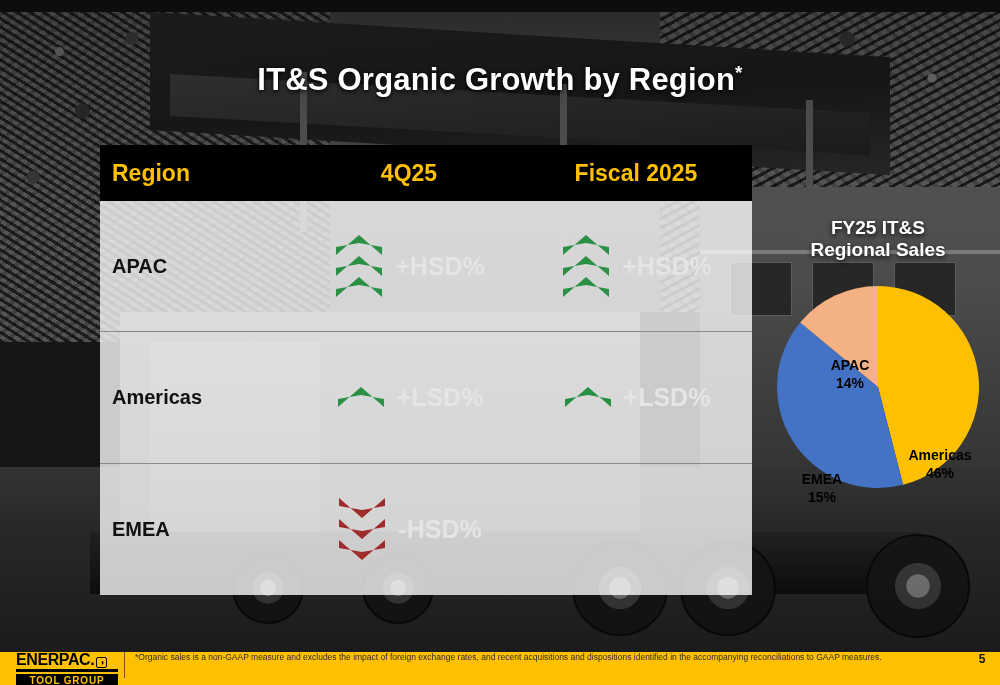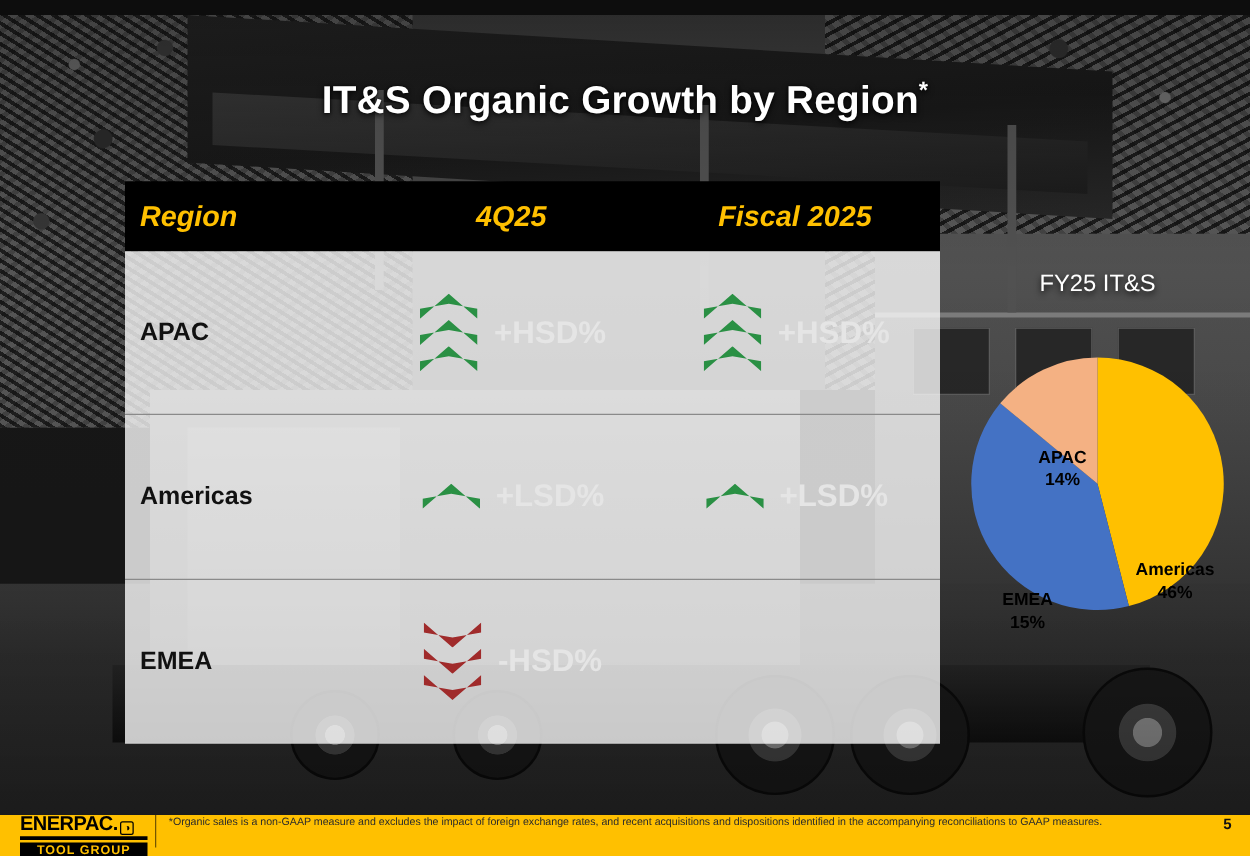--- a/index.html
+++ b/index.html
@@ -110,21 +110,21 @@
   .title sup { font-size:19px; vertical-align:super; }
 
   
   .table {
     position:absolute; left:100px; top:133px; width:652px; height:450px;
   }
   .thead {
     height:56px; background:#000000; display:flex; align-items:center;
   }
   .th {
-    color:#FFC000; font-size:23px; font-weight:bold;font-style:italic;
+    color:#FFC000; font-size:23px; font-weight:bold;
   }
   .th.c-region { width:198px; padding-left:12px; }
   .th.c-q  { width:222px; text-align:center; }
   .th.c-fy { width:232px; text-align:center; }
 
   .tbody {
     height:394px; background:rgba(255,255,255,.78);
     position:relative;
   }
   .trow {
@@ -143,21 +143,21 @@
   .cell-metric.fy { width:232px; }
   .metric-val {
     font-size:25px; font-weight:bold; color:#e5e5e5; min-width:82px;
   }
   .arrows { width:52px; display:flex; flex-direction:column; align-items:center; justify-content:center; gap:1px; }
   .chev { display:block; }
 
   
   .pie-wrap { position:absolute; left:762px; top:205px; width:232px; height:300px; }
   .pie-title {
-    text-align:center; color:#fff; font-size:19px; font-weight:normal;
+    text-align:center; color:#fff; font-size:19px; font-weight:bold;
     line-height:1.15;
     text-shadow:0 2px 5px rgba(0,0,0,.85);
   }
   .pie { position:absolute; left:14px; top:68px; width:204px; height:204px; }
   .pie-label {
     position:absolute; text-align:center; color:#000;
     font-size:14px; font-weight:bold; line-height:1.25; white-space:nowrap;
   }
   .lbl-apac     { left:38px;  top:72px;  width:72px; }
   .lbl-americas { left:118px; top:162px; width:92px; }
@@ -296,20 +296,21 @@
             </span>
             <span class="metric-val">-HSD%</span>
           </div>
         </div>
       </div>
   </div>
 
   <div class="pie-wrap">
     <div class="pie-title">
       <div>FY25 IT&amp;S</div>
+      <div>Regional Sales</div>
     </div>
     <div class="pie">
       <svg id="pie-svg" viewBox="0 0 204 204" width="204" height="204">
           <path d="M 102 102 L 102 1 A 101 101 0 0 1 127.11767860365035 199.82689927399173 Z" fill="#FFC000"></path>
           <path d="M 102 102 L 127.11767860365035 199.82689927399173 A 101 101 0 0 1 24.17816247964528 37.62017703538234 Z" fill="#4472C4"></path>
           <path d="M 102 102 L 24.17816247964528 37.62017703538234 A 101 101 0 0 1 101.99999999999999 1 Z" fill="#F4B183"></path>
         </svg>
       <div class="pie-label lbl-apac">
         <div>APAC</div>
         <div>14%</div>

